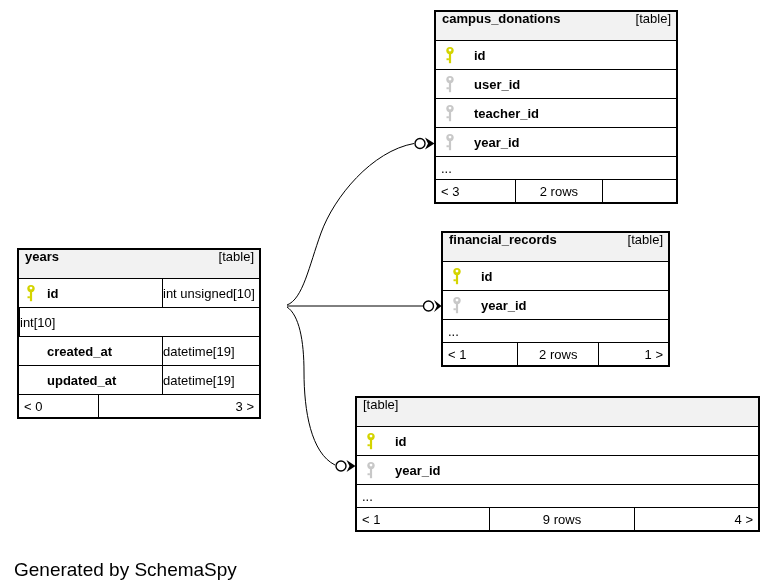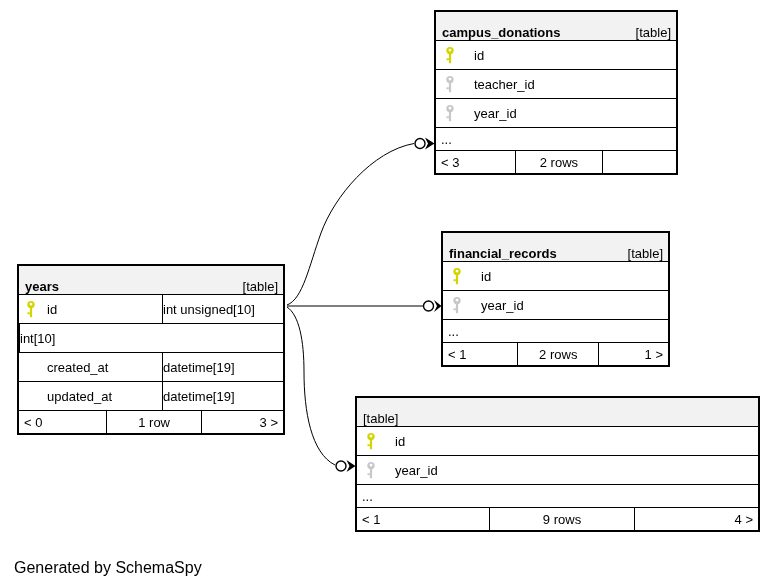--- a/index.html
+++ b/index.html
@@ -28,39 +28,40 @@
     border: 2px solid #000;
     background: #ffffff;
     font-size: 13px;
     line-height: 1;
   }
   .thead {
     box-sizing: border-box;
     height: 28px;
     background: var(--header-bg, #f2f2f2);
     display: flex;
-    align-items: center;
+    align-items: flex-start;
     justify-content: space-between;
-    padding: 12px 5px 0 6px;
+    padding: 0 5px 0 6px;
   }
   .tname { font-weight: bold; font-size: 13px; }
   .ttag  { font-size: 13px; }
   .trow {
     box-sizing: border-box;
     height: 29px;
     border-top: 1px solid #000;
     display: flex;
     align-items: stretch;
     background: #fff;
   }
   .name-cell {
     display: flex;
     align-items: center;
     flex: 1 1 auto;
     padding-left: 8px;
+    font-weight: bold;
   }
   .cols2 .name-cell {
     flex: 0 0 137px;
     padding-left: 6px;
   }
   .type-cell {
     flex: 1 1 auto;
     border-left: 1px solid #000;
     display: flex;
     align-items: center;
@@ -89,34 +90,34 @@
   }
   .fcell {
     display: flex;
     align-items: center;
     box-sizing: border-box;
   }
   .fcell.f-left   { flex: 0 0 33%; padding-left: 5px; }
   .fcell.f-center { flex: 0 0 36%; justify-content: center; border-left: 1px solid #000; }
   .fcell.f-right  { flex: 1 1 auto; justify-content: flex-end; padding-right: 5px; border-left: 1px solid #000; }
 
-  #t-years     { left: 17px;  top: 264px; width: 268px; }
+  #t-years     { left: 17px;  top: 248px; width: 244px; }
   #t-campus    { left: 434px; top: 10px;  width: 244px; }
   #t-financial { left: 441px; top: 231px; width: 229px; }
   #t-income    { left: 355px; top: 396px; width: 405px; }
 
   .key-icon svg { display: block; }
   .pk .key-body { fill: var(--pk-color, #d4d400); }
   .fk .key-body { fill: var(--fk-color, #c8c8c8); }
 
   #generator-note {
     position: absolute;
     left: 14px;
     top: 559px;
-    font-size: 16px;
+    font-size: 19px;
   }
   .edge-line { fill: none; stroke: #000; stroke-width: 1; }
   .edge-circle { fill: #fff; stroke: #000; stroke-width: 1.4; }
   .edge-arrow { fill: #000; stroke: none; }
 </style>
 </head>
 <body>
 
 <div id="canvas">
 
@@ -169,41 +170,53 @@
     </div>
     <div class="trow">
       <span class="name-cell">
         <span class="key-slot"></span>
         <span>updated_at</span>
       </span>
       <span class="type-cell">datetime[19]</span>
     </div>
     <div class="tfoot">
       <span class="fcell f-left">&lt; 0</span>
-      <span class="fcell f-center">1 row</span>
       <span class="fcell f-right">3 &gt;</span>
     </div>
   </div>
 
   <div class="db-table" id="t-campus">
     <div class="thead">
       <span class="tname">campus_donations</span>
       <span class="ttag">[table]</span>
     </div>
     <div class="trow">
       <span class="name-cell">
         <span class="key-slot pk key-icon">
           <svg width="12" height="18" viewBox="0 0 12 18">
               <circle class="key-body" cx="6" cy="4.6" r="3.7"></circle>
               <circle cx="6" cy="4.1" r="1.4" fill="#ffffff"></circle>
               <rect class="key-body" x="4.9" y="7.4" width="2.2" height="9.8"></rect>
               <rect class="key-body" x="2.5" y="12.3" width="2.4" height="1.9"></rect>
             </svg>
         </span>
         <span>id</span>
+      </span>
+    </div>
+    <div class="trow">
+      <span class="name-cell">
+        <span class="key-slot fk key-icon">
+          <svg width="12" height="18" viewBox="0 0 12 18">
+              <circle class="key-body" cx="6" cy="4.6" r="3.7"></circle>
+              <circle cx="6" cy="4.1" r="1.4" fill="#ffffff"></circle>
+              <rect class="key-body" x="4.9" y="7.4" width="2.2" height="9.8"></rect>
+              <rect class="key-body" x="2.5" y="12.3" width="2.4" height="1.9"></rect>
+            </svg>
+        </span>
+        <span>user_id</span>
       </span>
     </div>
     <div class="trow">
       <span class="name-cell">
         <span class="key-slot fk key-icon">
           <svg width="12" height="18" viewBox="0 0 12 18">
               <circle class="key-body" cx="6" cy="4.6" r="3.7"></circle>
               <circle cx="6" cy="4.1" r="1.4" fill="#ffffff"></circle>
               <rect class="key-body" x="4.9" y="7.4" width="2.2" height="9.8"></rect>
               <rect class="key-body" x="2.5" y="12.3" width="2.4" height="1.9"></rect>

